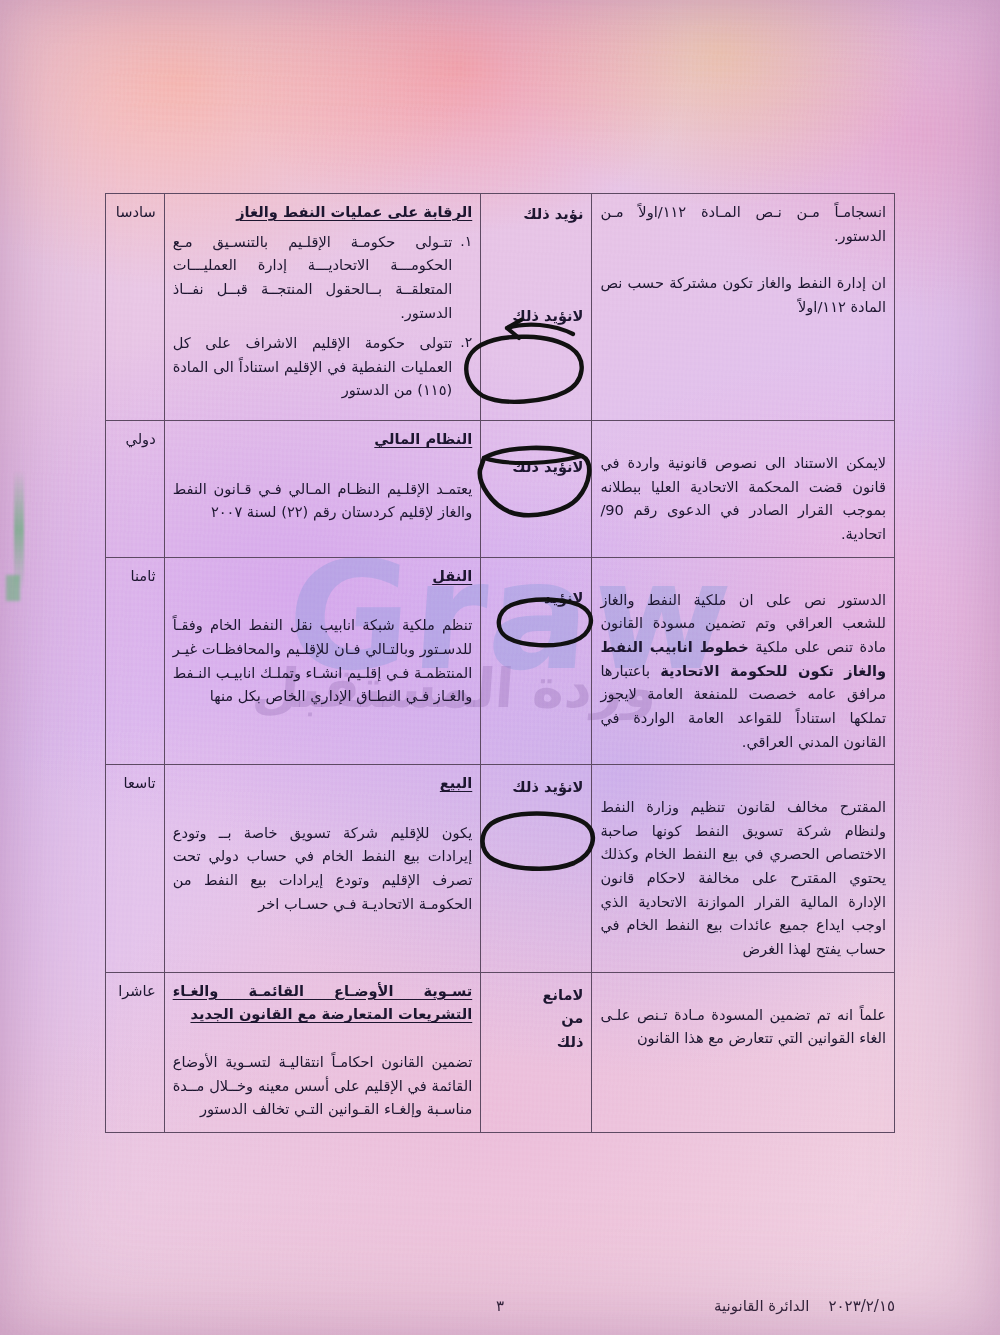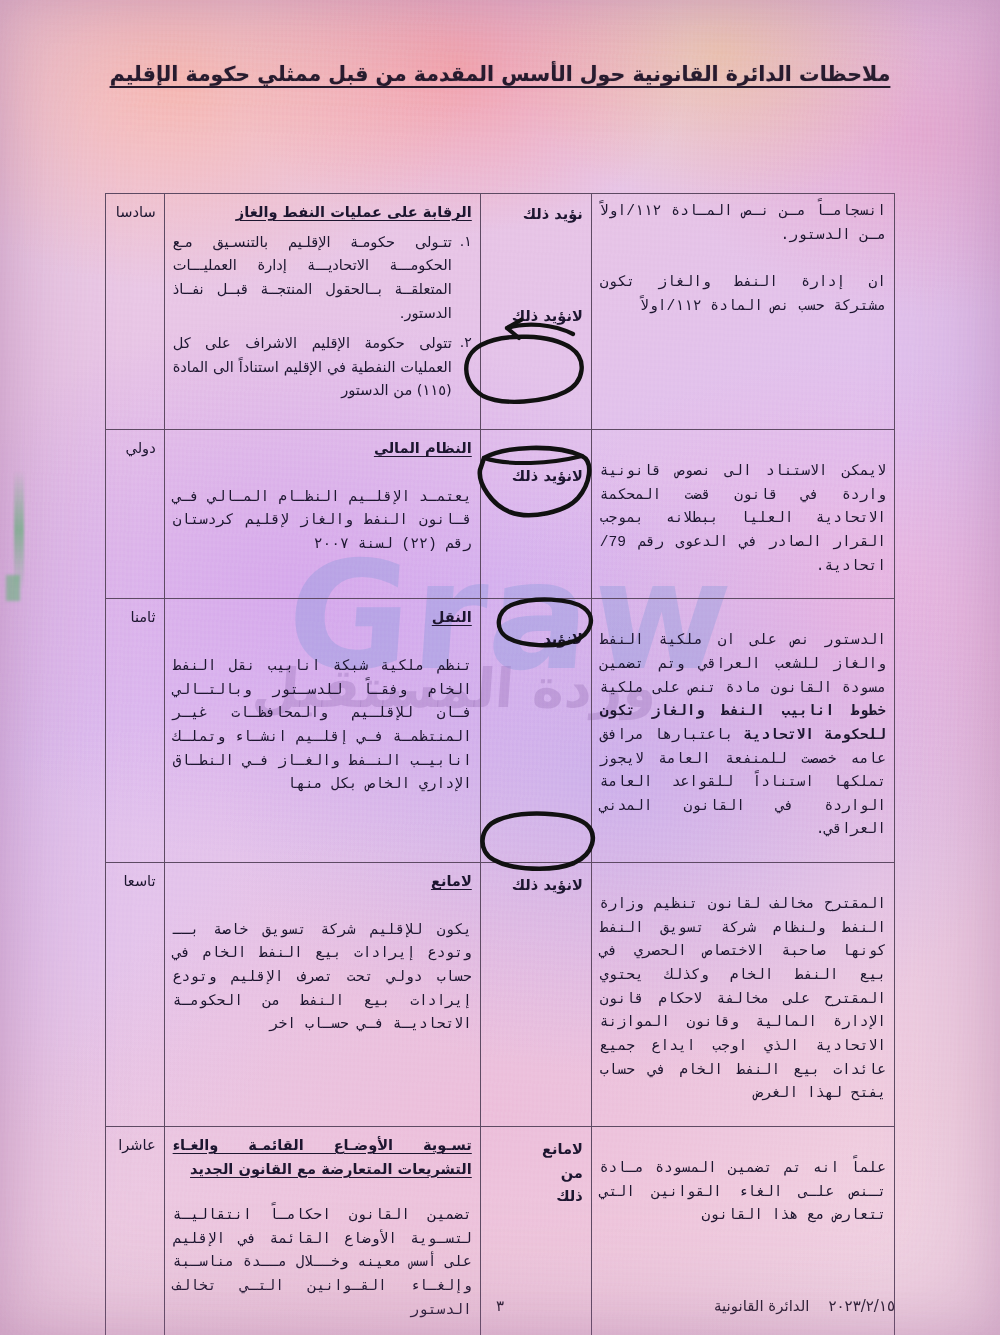--- a/index.html
+++ b/index.html
@@ -68,39 +68,39 @@
   }
   
   table.main{
     position:absolute;top:193px;right:105px;width:790px;
     border-collapse:collapse;direction:rtl;
     color:#1d1630;
   }
   table.main td{
     border:1.4px solid #5d4a63;
     vertical-align:top;
-    padding:6px 8px 20px 8px;
+    padding:6px 8px 11px 8px;
     font-size:14.6px;
     line-height:1.62;
     text-align:justify;
     text-justify:inter-word;
   }
   td.col-num{
     width:42px;text-align:center;font-size:14.5px;font-weight:normal;
     padding-top:8px;
   }
   td.col-body{width:342px;}
   td.col-mid{width:96px;text-align:center;font-weight:bold;font-size:15px;}
   td.col-notes{width:330px;}
   .sec-title{font-weight:bold;text-decoration:underline;text-underline-offset:3px;display:inline-block;margin-bottom:2px;}
   .sec-title.two{display:block;}
   ol.items{margin:4px 0 0 0;padding:0 20px 0 0;list-style:none;}
   ol.items li{margin-bottom:7px;position:relative;}
   ol.items li .mk{position:absolute;right:-20px;top:0;font-size:14px;}
-  p.para{margin:0 0 11px 0;font-family:Liberation Mono, monospace;}
+  p.para{margin:0 0 11px 0;}
   p.para:last-child{margin-bottom:0;margin-top:24px;}
   
   .pen{position:absolute;pointer-events:none;}
   
   .footer{
     position:absolute;bottom:38px;left:0;right:0;direction:rtl;
     font-size:15px;color:#231a2e;
   }
   .footer .right{position:absolute;right:105px;top:0;margin-left:34px;}
   .footer .center{position:absolute;left:0;right:0;text-align:center;}
@@ -122,21 +122,20 @@
 
 <div class="edge-green"></div>
 <div class="edge-green2"></div>
 
 <div class="watermark">
   <span>Graw</span>
   <span class="wm2">وردة المستقبل</span>
 </div>
 
 <div class="doc-header">
-  <div class="l1">ملاحظات الدائرة القانونية حول الأسس المقدمة من قبل ممثلي حكومة الإقليم</div>
 </div>
 
 <table class="main">
   <tbody>
 
     <tr>
       <td class="col-notes">
         <p class="para">انسجامـاً مـن نـص المـادة ١١٢/اولاً مـن الدستور.</p>
         <p class="para">ان إدارة النفط والغاز تكون مشتركة حسب نص المادة ١١٢/اولاً</p>
       </td>
@@ -155,21 +154,21 @@
             <span class="mk">٢.</span>
             <span>تتولى حكومة الإقليم الاشراف على كل العمليات النفطية في الإقليم استناداً الى المادة (١١٥) من الدستور</span>
           </li>
         </ol>
       </td>
       <td class="col-num">سادسا</td>
     </tr>
 
     <tr>
       <td class="col-notes">
-        <p class="para">لايمكن الاستناد الى نصوص قانونية واردة في قانون قضت المحكمة الاتحادية العليا ببطلانه بموجب القرار الصادر في الدعوى رقم 79/اتحادية.</p>
+        <p class="para">لايمكن الاستناد الى نصوص قانونية واردة في قانون قضت المحكمة الاتحادية العليا ببطلانه بموجب القرار الصادر في الدعوى رقم 90/اتحادية.</p>
       </td>
       <td class="col-mid">
         <div style="margin-top:28px;">لانؤيد ذلك</div>
       </td>
       <td class="col-body">
         <span class="sec-title">النظام المالي</span>
         <p class="para">يعتمـد الإقلـيم النظـام المـالي فـي قـانون النفط والغاز لإقليم كردستان رقم (٢٢) لسنة ٢٠٠٧</p>
       </td>
       <td class="col-num">دولي</td>
     </tr>
@@ -183,27 +182,27 @@
       </td>
       <td class="col-body">
         <span class="sec-title">النقل</span>
         <p class="para">تنظم ملكية شبكة انابيب نقل النفط الخام وفقـاً للدسـتور وبالتـالي فـان للإقلـيم والمحافظـات غيـر المنتظمـة فـي إقلـيم انشـاء وتملـك انابيـب النـفط والغـاز فـي النطـاق الإداري الخاص بكل منها</p>
       </td>
       <td class="col-num">ثامنا</td>
     </tr>
 
     <tr>
       <td class="col-notes">
-        <p class="para">المقترح مخالف لقانون تنظيم وزارة النفط ولنظام شركة تسويق النفط كونها صاحبة الاختصاص الحصري في بيع النفط الخام وكذلك يحتوي المقترح على مخالفة لاحكام قانون الإدارة المالية وقانون الموازنة الاتحادية الذي اوجب ايداع جميع عائدات بيع النفط الخام في حساب يفتح لهذا الغرض</p>
+        <p class="para">المقترح مخالف لقانون تنظيم وزارة النفط ولنظام شركة تسويق النفط كونها صاحبة الاختصاص الحصري في بيع النفط الخام وكذلك يحتوي المقترح على مخالفة لاحكام قانون الإدارة المالية القرار الموازنة الاتحادية الذي اوجب ايداع جميع عائدات بيع النفط الخام في حساب يفتح لهذا الغرض</p>
       </td>
       <td class="col-mid">
         <div style="margin-top:4px;">لانؤيد ذلك</div>
       </td>
       <td class="col-body">
-        <span class="sec-title">لامانع</span>
+        <span class="sec-title">البيع</span>
         <p class="para">يكون للإقليم شركة تسويق خاصة بــ وتودع إيرادات بيع النفط الخام في حساب دولي تحت تصرف الإقليم وتودع إيرادات بيع النفط من الحكومـة الاتحاديـة فـي حسـاب اخر</p>
       </td>
       <td class="col-num">تاسعا</td>
     </tr>
 
     <tr>
       <td class="col-notes">
         <p class="para">علماً انه تم تضمين المسودة مـادة تـنص علـى الغاء القوانين التي تتعارض مع هذا القانون</p>
       </td>
       <td class="col-mid">

